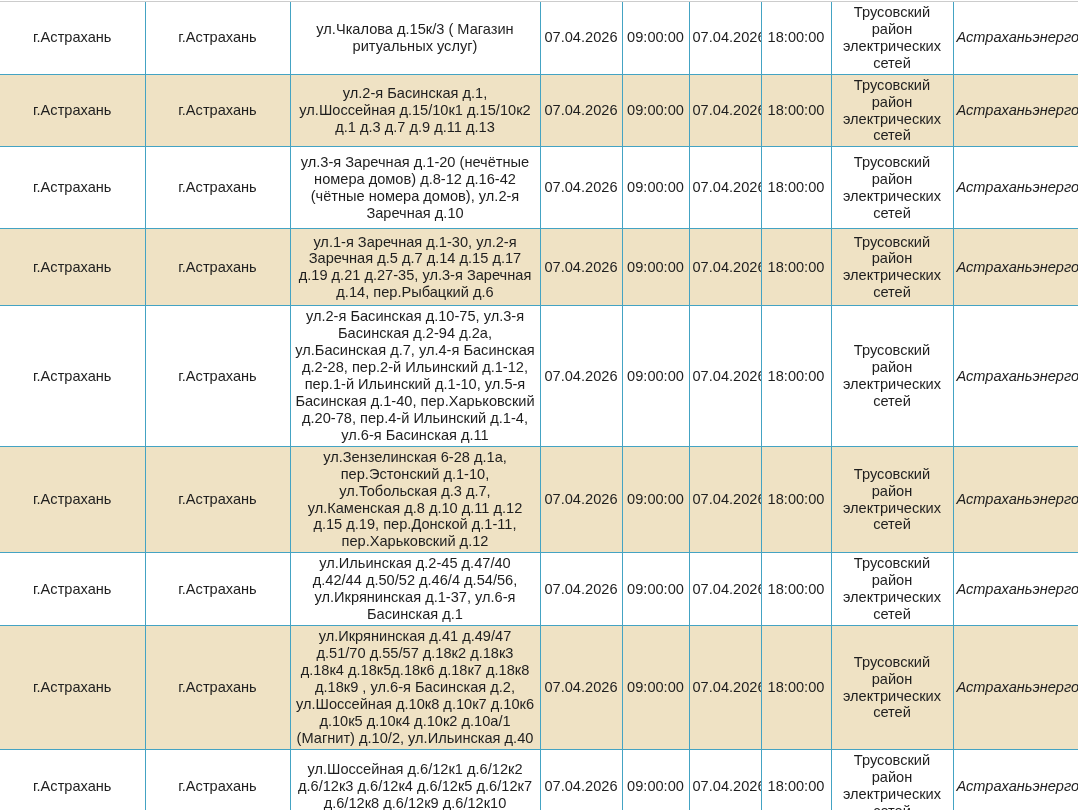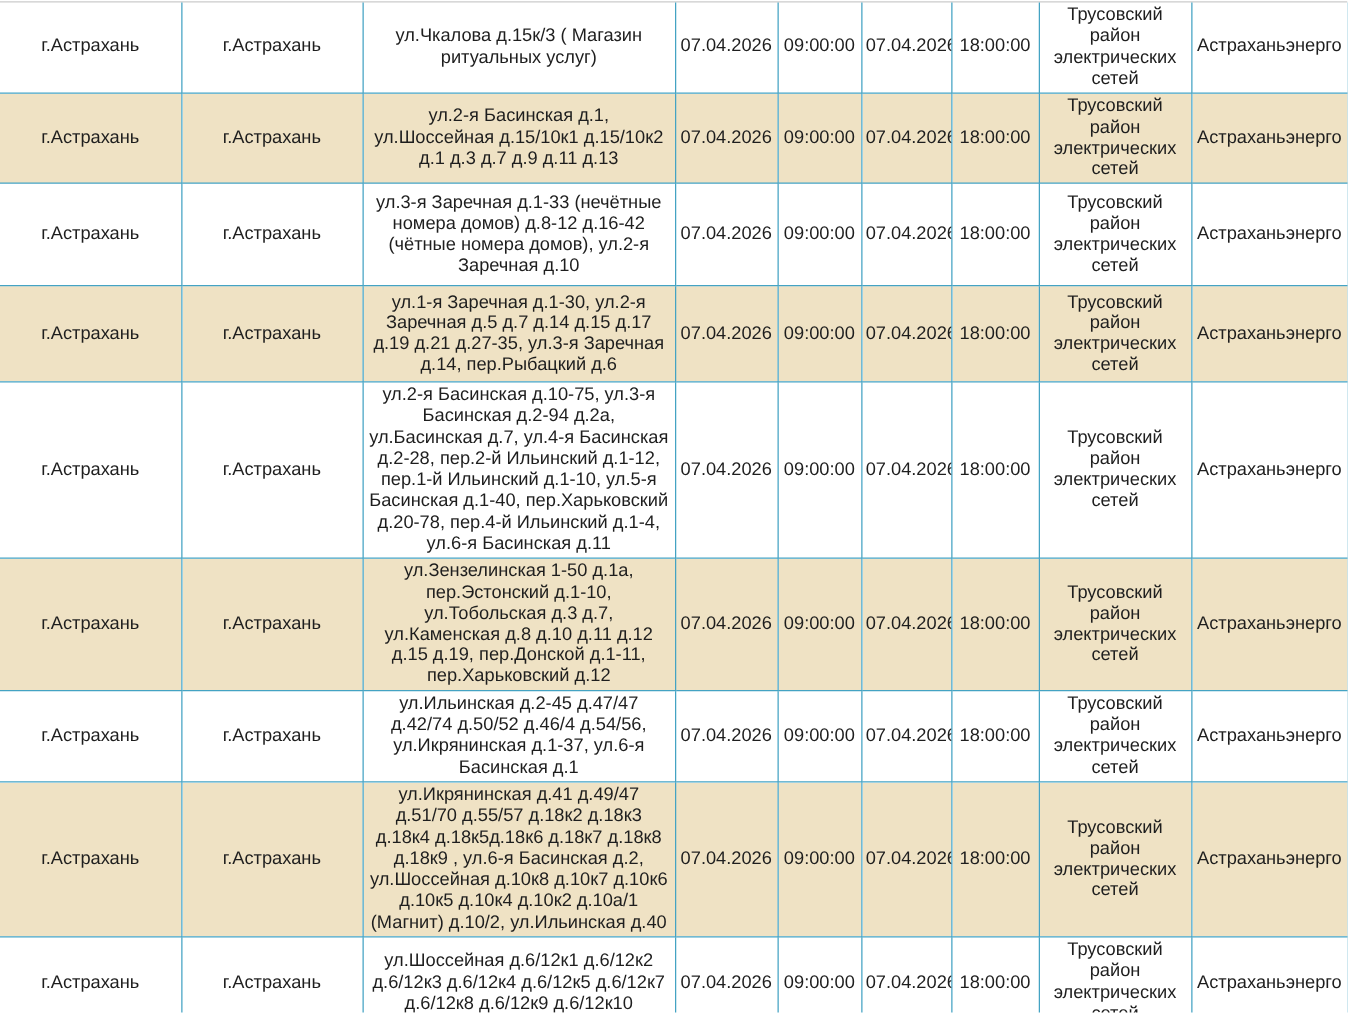--- a/index.html
+++ b/index.html
@@ -33,21 +33,21 @@
   table.outage-table td {
     border: 1px solid var(--border-color);
     text-align: center;
     vertical-align: middle;
     padding: 2px 3px;
     overflow: hidden;
   }
   table.outage-table tr:first-child td { border-top: none; }
   table.outage-table td:first-child { border-left: none; }
   table.outage-table tr:nth-child(even) td { background: var(--stripe-color); }
-  table.outage-table td.col-company { white-space: nowrap; }
+  table.outage-table td.col-company { white-space: nowrap; font-style: italic; }
   
   tr:nth-child(1) { height: 72px; }
   tr:nth-child(2) { height: 72px; }
   tr:nth-child(3) { height: 82px; }
   tr:nth-child(4) { height: 77px; }
   tr:nth-child(5) { height: 132px; }
   tr:nth-child(6) { height: 104px; }
   tr:nth-child(7) { height: 73px; }
   tr:nth-child(8) { height: 121px; }
   tr:nth-child(9) { height: 74px; }
@@ -90,21 +90,21 @@
     <td>09:00:00</td>
     <td>07.04.2026</td>
     <td>18:00:00</td>
     <td>Трусовский район электрических сетей</td>
     <td class="col-company">Астраханьэнерго</td>
   </tr>
 
   <tr>
     <td>г.Астрахань</td>
     <td>г.Астрахань</td>
-    <td>ул.3-я Заречная д.1-33 (нечётные номера домов) д.8-12 д.16-42 (чётные номера домов), ул.2-я Заречная д.10</td>
+    <td>ул.3-я Заречная д.1-20 (нечётные номера домов) д.8-12 д.16-42 (чётные номера домов), ул.2-я Заречная д.10</td>
     <td>07.04.2026</td>
     <td>09:00:00</td>
     <td>07.04.2026</td>
     <td>18:00:00</td>
     <td>Трусовский район электрических сетей</td>
     <td class="col-company">Астраханьэнерго</td>
   </tr>
 
   <tr>
     <td>г.Астрахань</td>
@@ -126,33 +126,33 @@
     <td>09:00:00</td>
     <td>07.04.2026</td>
     <td>18:00:00</td>
     <td>Трусовский район электрических сетей</td>
     <td class="col-company">Астраханьэнерго</td>
   </tr>
 
   <tr>
     <td>г.Астрахань</td>
     <td>г.Астрахань</td>
-    <td>ул.Зензелинская 1-50 д.1а, пер.Эстонский д.1-10, ул.Тобольская д.3 д.7, ул.Каменская д.8 д.10 д.11 д.12 д.15 д.19, пер.Донской д.1-11, пер.Харьковский д.12</td>
+    <td>ул.Зензелинская 6-28 д.1а, пер.Эстонский д.1-10, ул.Тобольская д.3 д.7, ул.Каменская д.8 д.10 д.11 д.12 д.15 д.19, пер.Донской д.1-11, пер.Харьковский д.12</td>
     <td>07.04.2026</td>
     <td>09:00:00</td>
     <td>07.04.2026</td>
     <td>18:00:00</td>
     <td>Трусовский район электрических сетей</td>
     <td class="col-company">Астраханьэнерго</td>
   </tr>
 
   <tr>
     <td>г.Астрахань</td>
     <td>г.Астрахань</td>
-    <td>ул.Ильинская д.2-45 д.47/47 д.42/74 д.50/52 д.46/4 д.54/56, ул.Икрянинская д.1-37, ул.6-я Басинская д.1</td>
+    <td>ул.Ильинская д.2-45 д.47/40 д.42/44 д.50/52 д.46/4 д.54/56, ул.Икрянинская д.1-37, ул.6-я Басинская д.1</td>
     <td>07.04.2026</td>
     <td>09:00:00</td>
     <td>07.04.2026</td>
     <td>18:00:00</td>
     <td>Трусовский район электрических сетей</td>
     <td class="col-company">Астраханьэнерго</td>
   </tr>
 
   <tr>
     <td>г.Астрахань</td>

